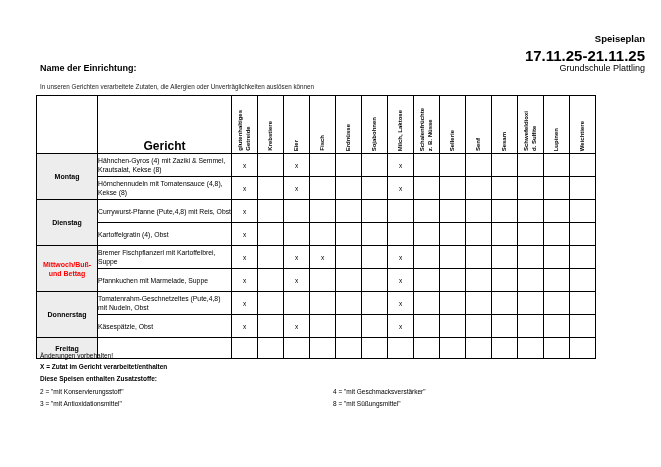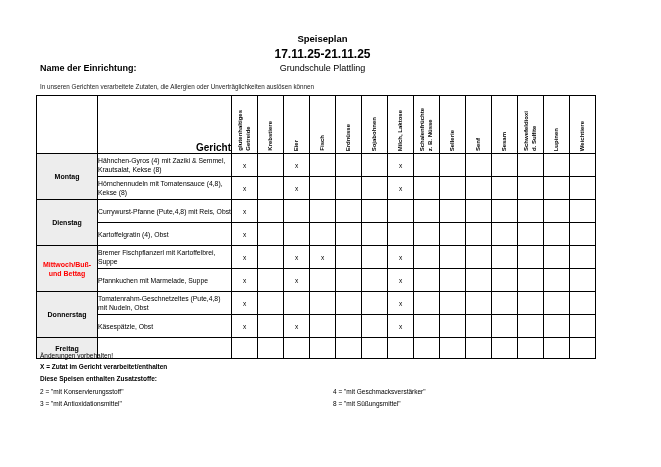--- a/index.html
+++ b/index.html
@@ -1,40 +1,40 @@
 <!DOCTYPE html>
 <html><head>
 <meta charset="utf-8">
 <style>
   html,body { margin:0; padding:0; }
   body {
     width:661px; height:467px; background:#ffffff; position:relative;
     font-family:"Liberation Sans", sans-serif; color:#000;
     overflow:hidden;
   }
-  .center-line { position:absolute; left:0; width:645px; text-align:center; }
+  .center-line { position:absolute; left:0; width:645px; text-align:right; }
   .doc-title { top:33px; font-weight:bold; font-size:9.5px; }
-  .doc-dates { top:47px; font-weight:bold; font-size:12px; }
+  .doc-dates { top:47px; font-weight:bold; font-size:15px; }
   .facility-name { top:63px; font-weight:normal; font-size:9px; }
   .facility-label { position:absolute; top:63px; left:40px; font-weight:bold; font-size:9px; }
   .allergen-note { position:absolute; top:83px; left:40px; font-size:6.3px; color:#1a1a1a; }
 
   table.menu {
     position:absolute; top:95px; left:36px;
     border-collapse:collapse; table-layout:fixed;
     border:1.5px solid #000;
   }
   table.menu td, table.menu th { border:1px solid #000; padding:0; margin:0; }
   table.menu thead th { border-bottom:1.5px solid #000; }
   tr.group-start td { border-top:1.5px solid #000; }
 
   th.corner { background:#fff; }
   th.dish-head {
-    vertical-align:bottom; text-align:right;
-    font-size:10px; font-weight:bold; padding:2px 3px;
+    vertical-align:bottom; text-align:center;
+    font-size:12px; font-weight:bold; padding:2px 3px;
   }
   th.allergen { vertical-align:bottom; height:57px; background:#fff; }
   .rot-label {
     writing-mode:vertical-rl; transform:rotate(180deg);
     white-space:pre-line; font-size:6px; font-weight:bold;
     line-height:7.5px; margin:0 auto 2px auto; text-align:left;
   }
   td.day {
     background:#ededed; text-align:center; vertical-align:middle;
     font-size:7px; font-weight:bold; padding:1px 2px; line-height:9px;

